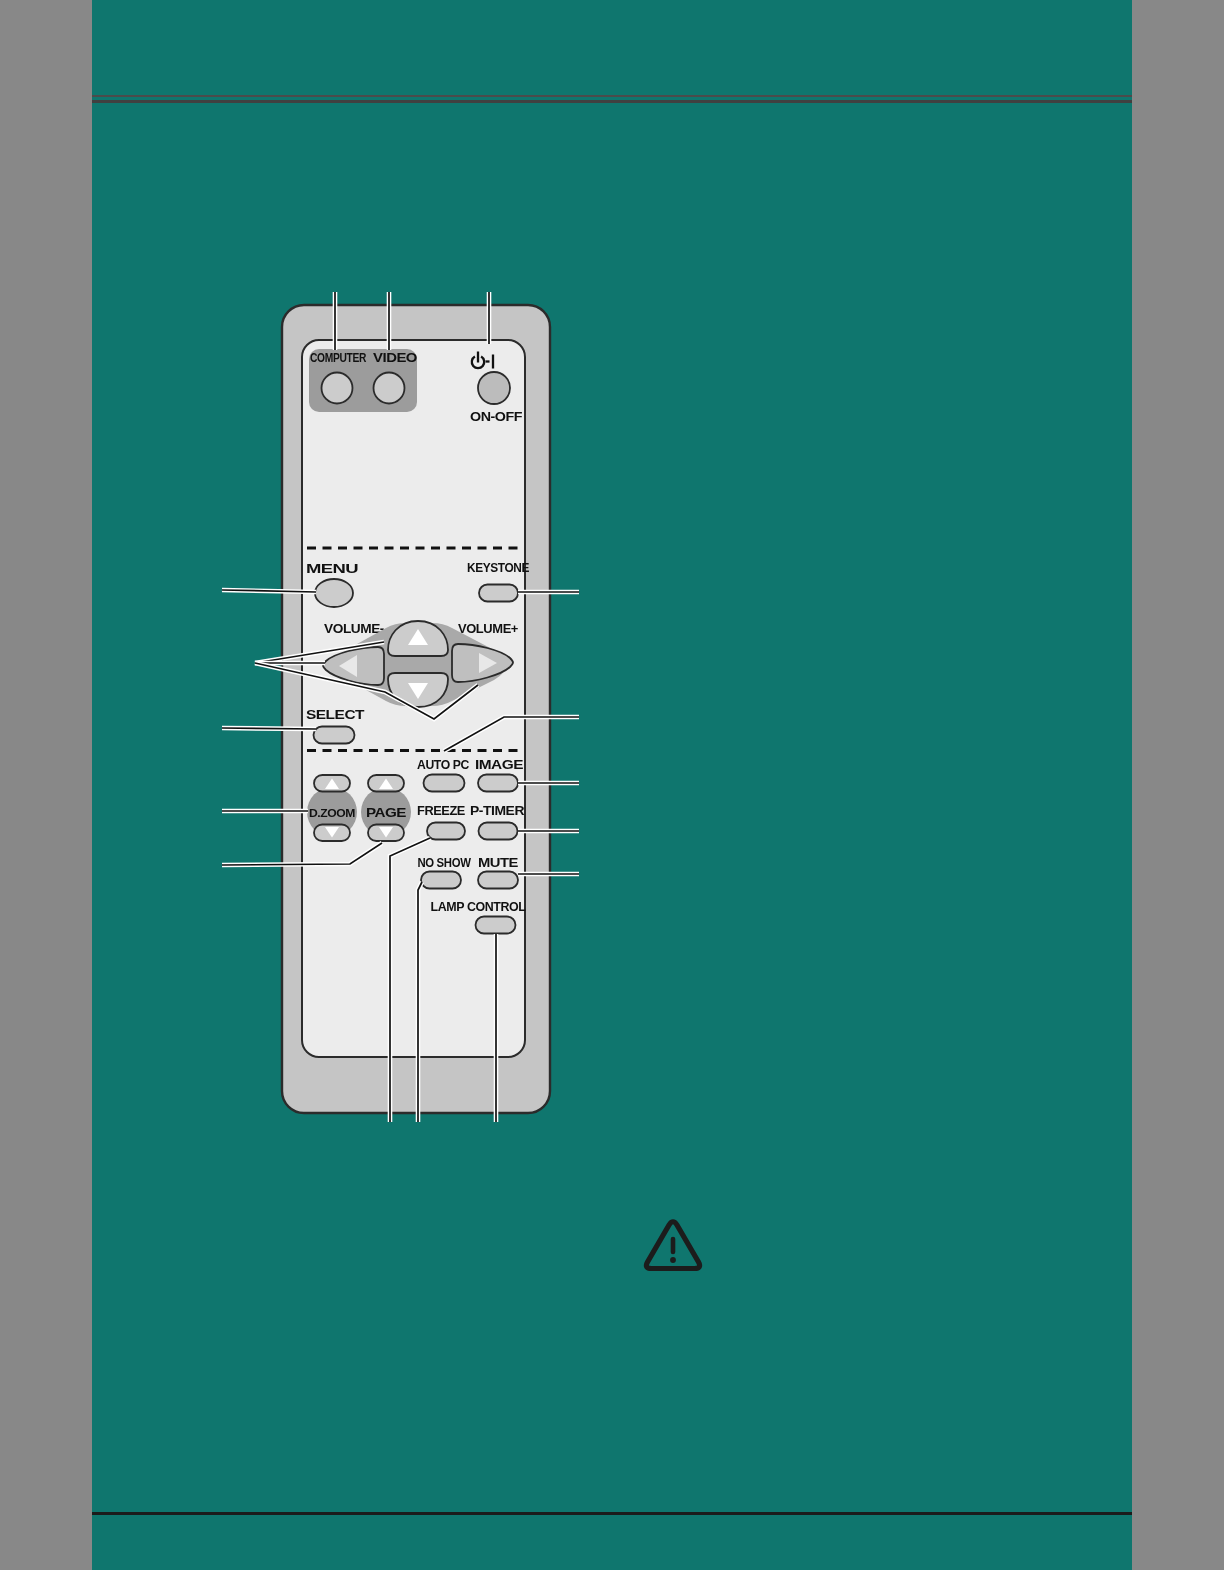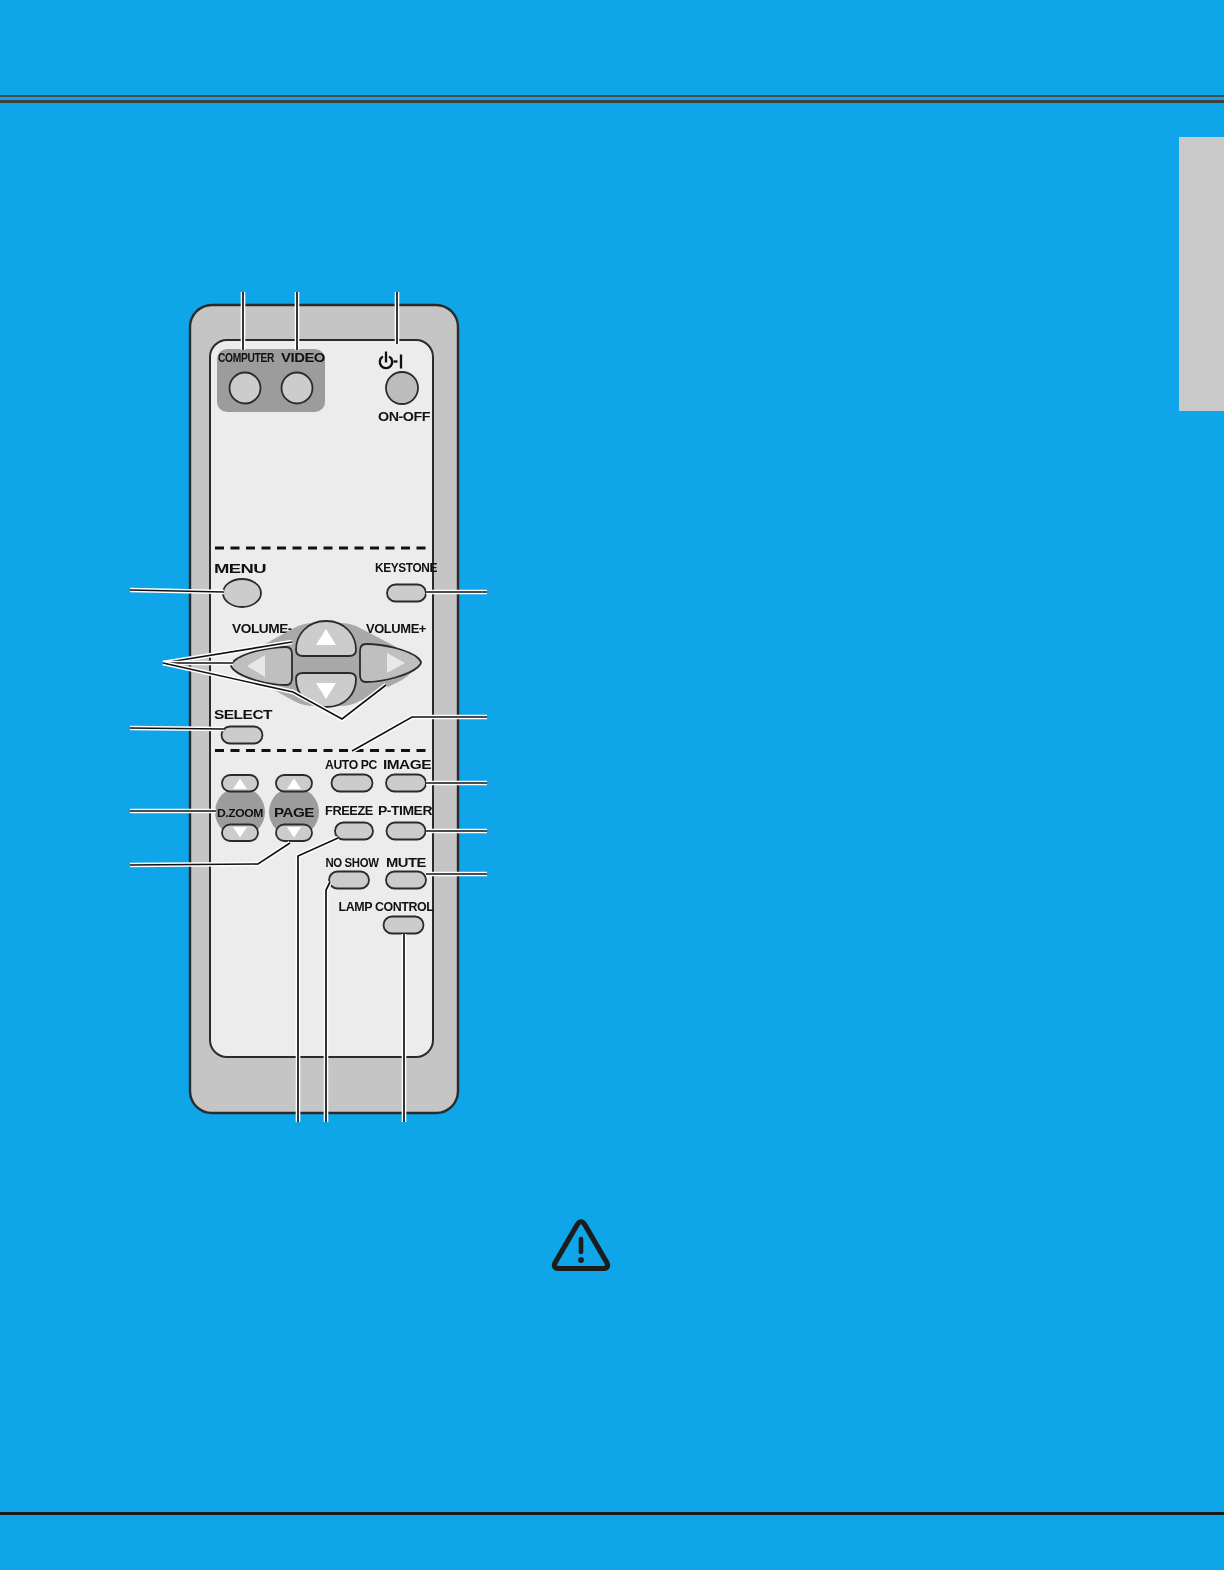--- a/index.html
+++ b/index.html
@@ -1,18 +1,18 @@
 <!DOCTYPE html>
 <html><head>
 <meta charset="utf-8">
 <style>
   html,body { margin:0; padding:0; background:#888; }
   .page {
-    position:relative; width:1224px; height:1570px;
-    background:#0ea5e9; overflow:hidden; margin:0 auto;
+    position:relative; width:1040px; height:1570px;
+    background:#0f766e; overflow:hidden; margin:0 auto;
     font-family:"Liberation Sans", sans-serif;
   }
   .rule { position:absolute; left:0; width:1224px; }
   .rule-top-thin  { top:95px;   height:2px; background:#4b4b4b; }
   .rule-top-thick { top:100px;  height:3px; background:#404040; }
   .rule-bottom    { top:1512px; height:3px; background:#1b1b1b; }
   .side-tab { position:absolute; left:1179px; top:137px; width:45px; height:274px; background:#c9c9c9; }
   .remote-svg  { position:absolute; left:100px; top:270px; width:420px; height:870px; }
   .warning-svg { position:absolute; left:545px; top:1212px; width:75px; height:70px; }
 

